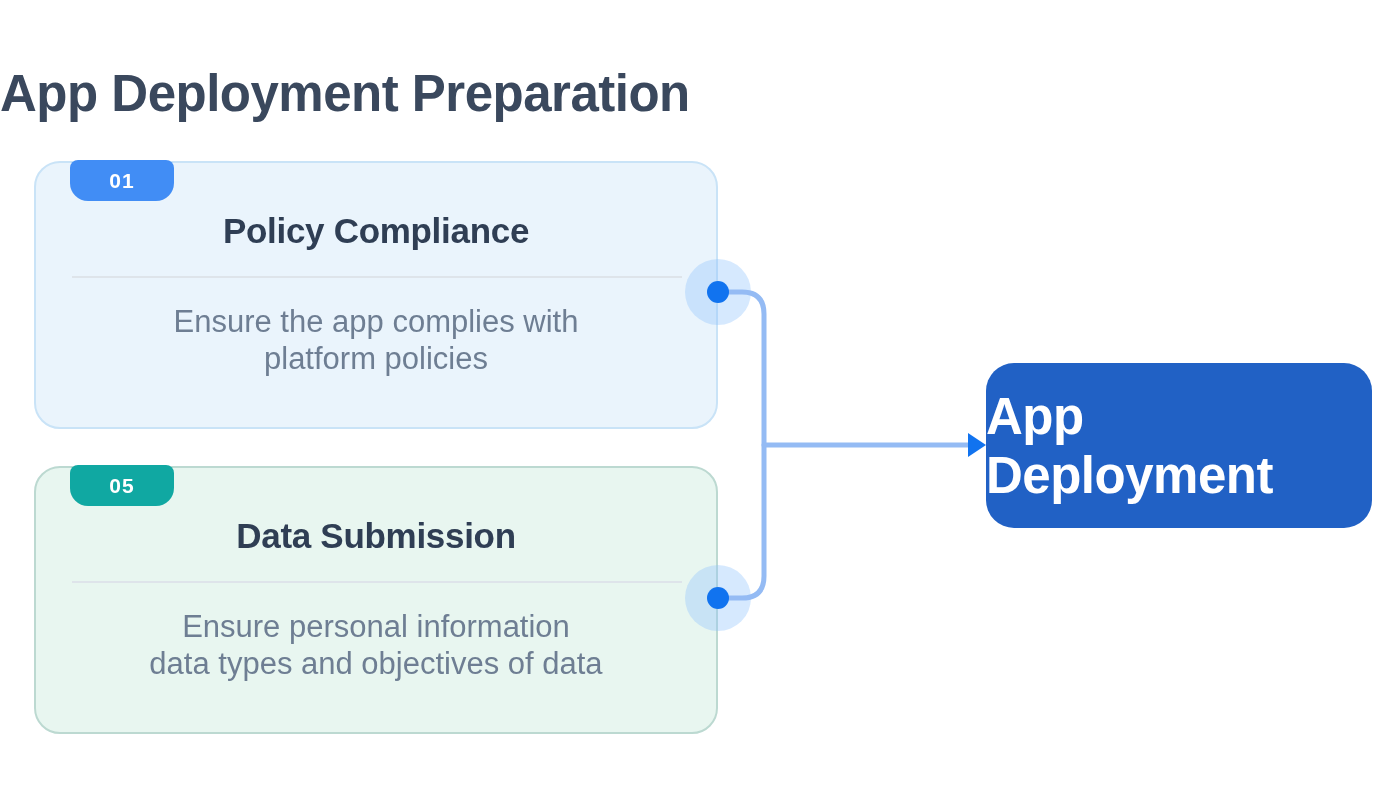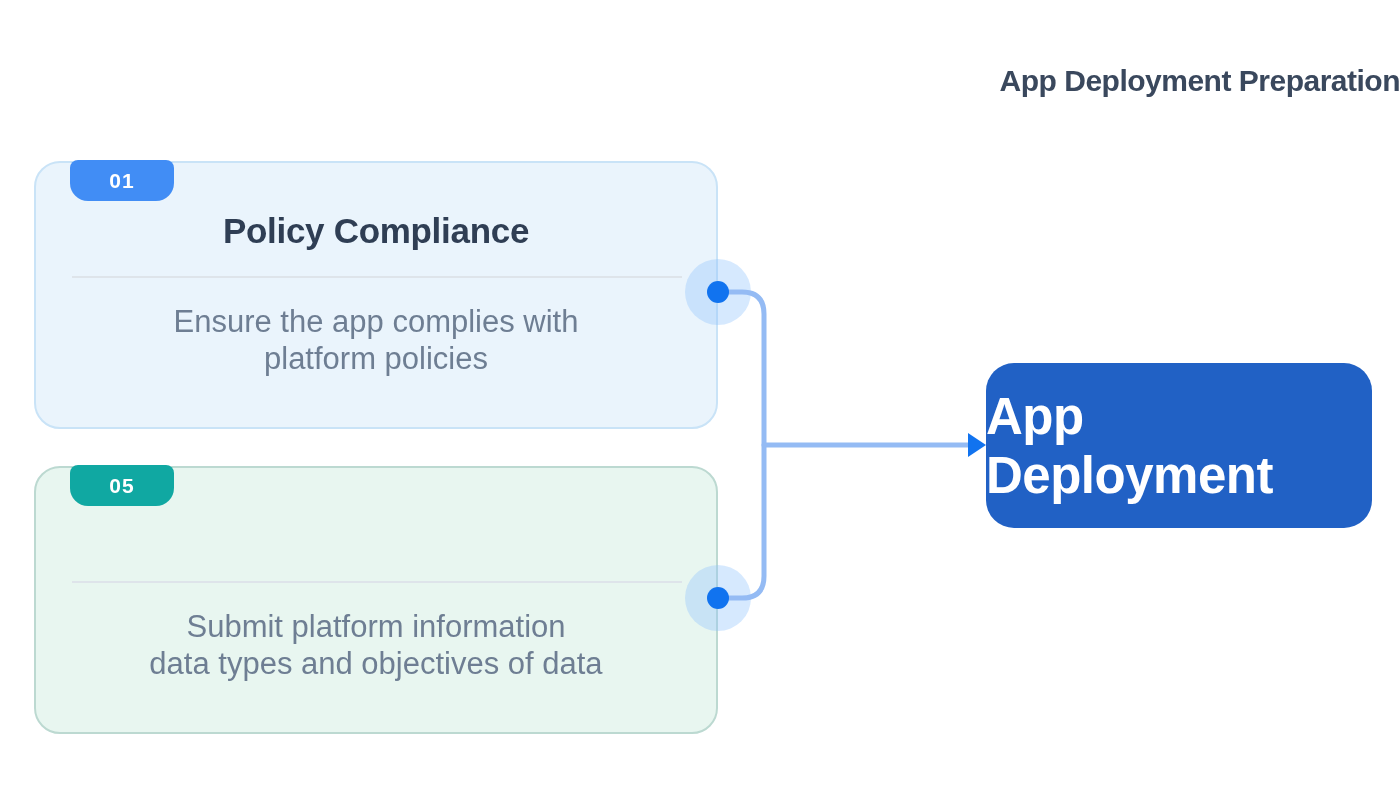--- a/index.html
+++ b/index.html
@@ -11,22 +11,22 @@
     background: #ffffff;
     overflow: hidden;
     font-family: "Liberation Sans", "DejaVu Sans", sans-serif;
   }
 
   .diagram-title {
     position: absolute;
     top: 64px;
     left: 0;
     width: 100%;
-    text-align: right;
-    font-size: 30px;
+    text-align: left;
+    font-size: 51px;
     font-weight: bold;
     letter-spacing: -0.5px;
     color: var(--title_color, #3a485d);
   }
 
   .step-card {
     position: absolute;
     left: 34px;
     width: 684px;
     height: 268px;
@@ -144,23 +144,24 @@
     <div class="step-title">Policy Compliance</div>
     <div class="step-divider"></div>
     <div class="step-description">
       <div>Ensure the app complies with</div>
       <div>platform policies</div>
     </div>
   </div>
 
   <div class="step-card step-2">
     <div class="step-badge">05</div>
+    <div class="step-title">Data Submission</div>
     <div class="step-divider"></div>
     <div class="step-description">
-      <div>Submit platform information</div>
+      <div>Ensure personal information</div>
       <div>data types and objectives of data</div>
     </div>
   </div>
 
   <svg class="connector-svg" viewBox="0 0 1400 790">
     <circle class="halo" cx="718" cy="292" r="33"></circle>
     <circle class="halo" cx="718" cy="598" r="33"></circle>
     <path class="connector-stroke" d="M 718 292 H 742 Q 764 292 764 314 V 576 Q 764 598 742 598 H 718"></path>
     <path class="connector-stroke" d="M 764 445 H 969"></path>
     <polygon class="arrowhead" points="968,433 986,445 968,457"></polygon>

